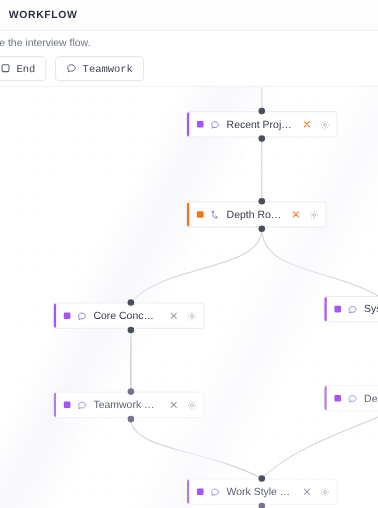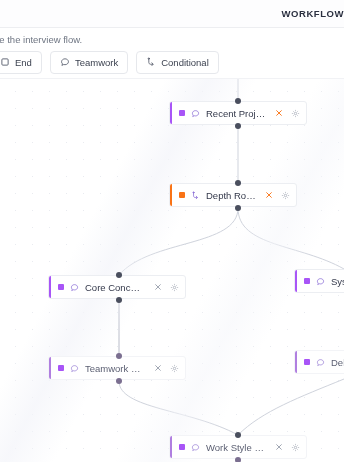--- a/index.html
+++ b/index.html
@@ -9,21 +9,21 @@
     background: #ffffff;
     overflow: hidden;
   }
   #app { position: relative; width: 344px; height: 462px; background: #fff; }
 
   
   .header {
     position: absolute; left: 0; top: 0; width: 344px; height: 28px;
     background: #fdfdfe;
     border-bottom: 1px solid #edeef1;
-    display: flex; align-items: center; justify-content: flex-end;
+    display: flex; align-items: center;
   }
   .header-title {
     font-size: 9.5px; font-weight: bold; letter-spacing: .55px;
     color: #2b3040; padding-left: 8px;
   }
 
   
   .desc {
     position: absolute; left: 0; top: 30px; width: 344px; height: 18px;
     display: flex; align-items: center;
@@ -37,21 +37,21 @@
   .toolbar {
     position: absolute; left: -10px; top: 50px; height: 24px;
     display: flex; align-items: center; gap: 8px;
   }
   .tool-btn {
     display: flex; align-items: center; gap: 5px;
     height: 23px; padding: 0 9px;
     border: 1px solid #e6e8ec; border-radius: 4px;
     background: #ffffff; cursor: pointer;
   }
-  .tool-btn .lbl { font-size: 9.5px; color: #3c4250; white-space: nowrap; }
+  .tool-btn .lbl { font-size: 9.5px; color: #3c4250; white-space: nowrap; font-family: Liberation Mono, monospace; }
   .tool-btn svg { display: block; }
 
   .toolbar-sep {
     position: absolute; left: 0; top: 78px; width: 344px;
     border-bottom: 1px solid #f1f2f5;
   }
 
   
   .canvas {
     position: absolute; left: 0; top: 79px; width: 344px; height: 383px;
@@ -133,30 +133,20 @@
 
     <div class="tool-btn">
       <span>
         <svg width="10" height="10" viewBox="0 0 16 16" fill="none" stroke="#5b6170" stroke-width="1.4">
           <path d="M13.5 7.6c0 2.6-2.5 4.7-5.5 4.7-.7 0-1.4-.1-2-.3L3 13.4l1-2.4C3 10.1 2.5 8.9 2.5 7.6 2.5 5 5 2.9 8 2.9s5.5 2.1 5.5 4.7z"></path>
         </svg>
       </span>
       <span class="lbl">Teamwork</span>
     </div>
 
-    <div class="tool-btn">
-      <span>
-        <svg width="10" height="10" viewBox="0 0 16 16" fill="none" stroke="#5b6170" stroke-width="1.4" stroke-linecap="round">
-          <path d="M4.5 2.5v6.2c0 1.6 1.3 2.9 2.9 2.9h3.6"></path>
-          <path d="M9.4 9.3l1.9 2.3-1.9 2.2"></path>
-          <circle cx="4.5" cy="2.6" r="1.1"></circle>
-        </svg>
-      </span>
-      <span class="lbl">Conditional</span>
-    </div>
   </div>
 
   <div class="toolbar-sep"></div>
 
   <div class="canvas">
 
     <svg class="edges" viewBox="0 0 344 383">
 
       <path d="M238 0 L238 22" stroke="#cfd3dc" stroke-width="1" fill="none"></path>
 

